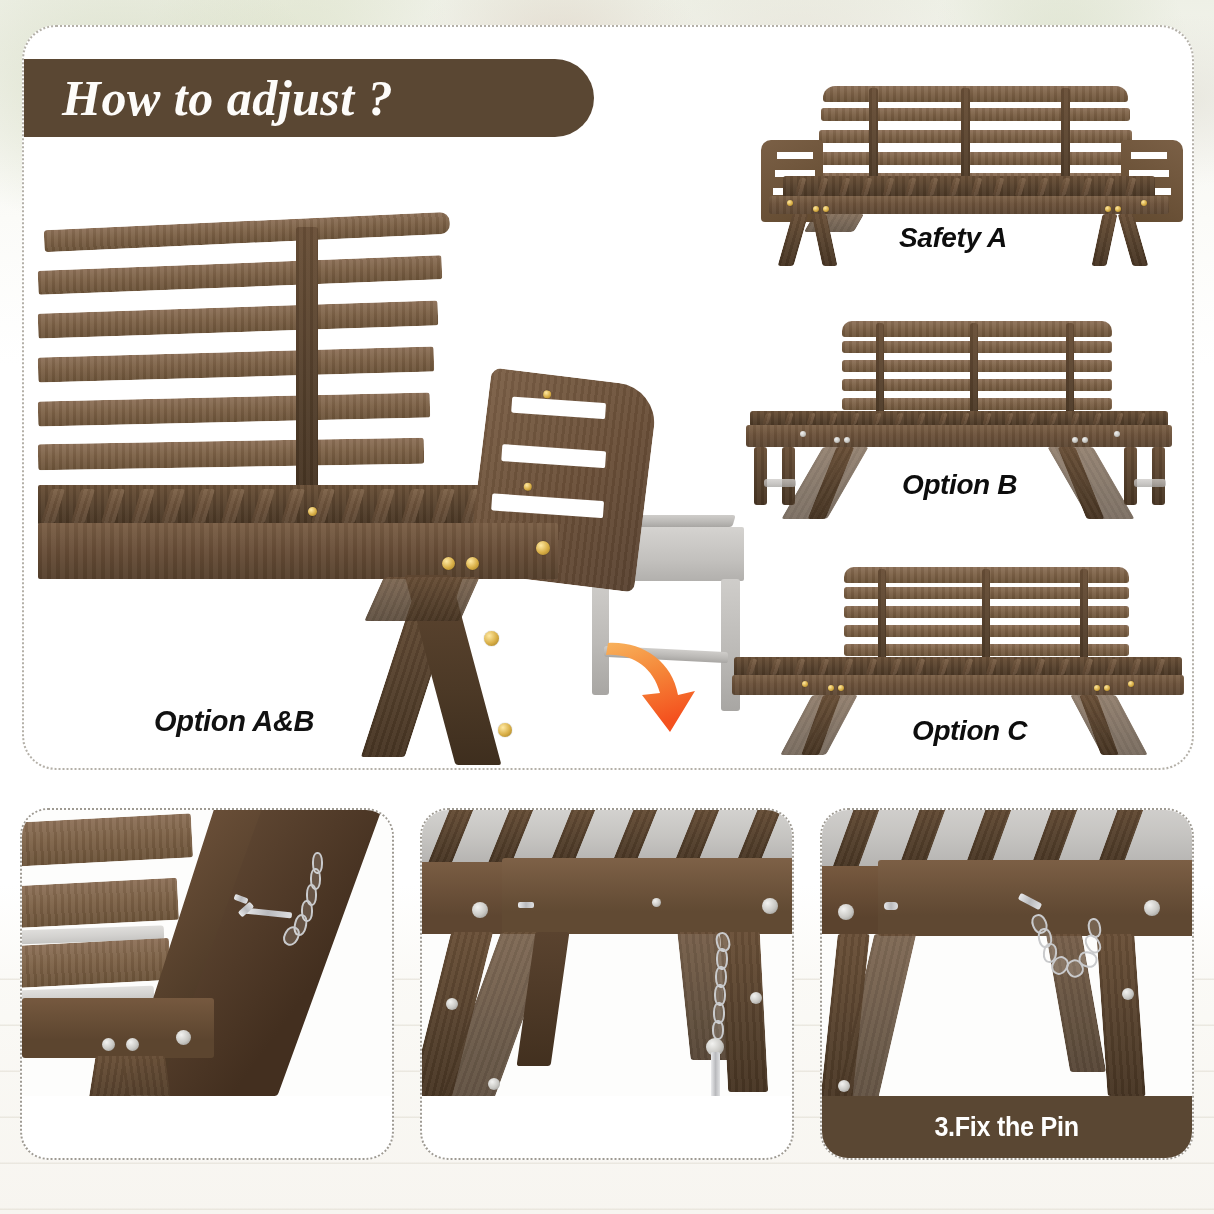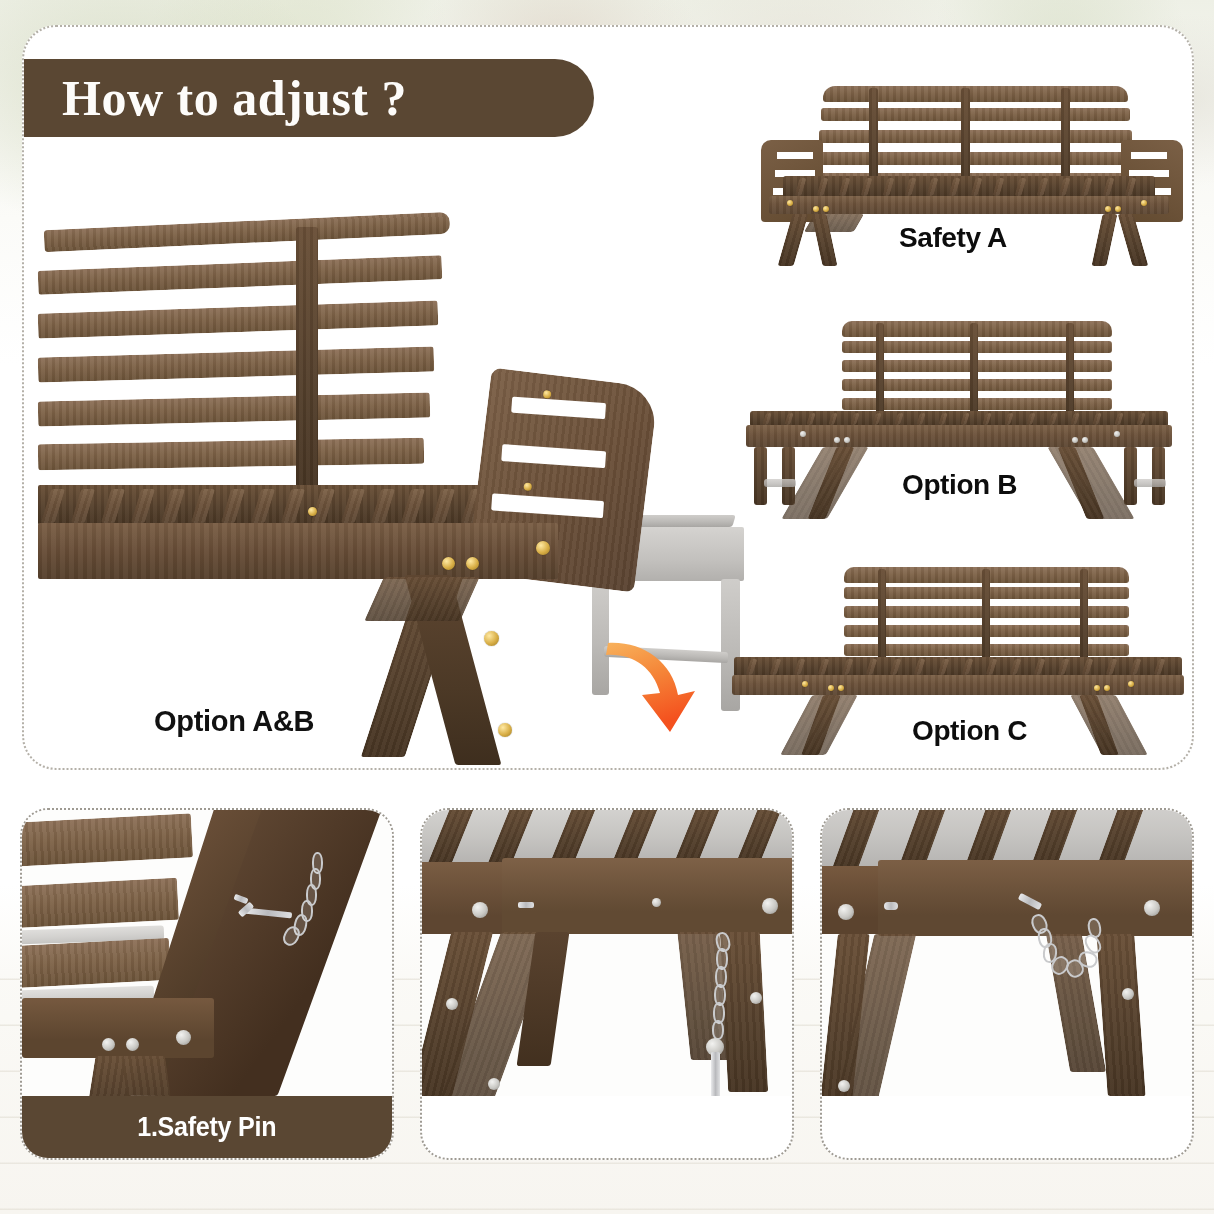--- a/index.html
+++ b/index.html
@@ -43,20 +43,21 @@
 
   
   #main-card {
     position: absolute;
     left: 22px; top: 25px;
     width: 1172px; height: 745px;
     background: #ffffff;
     border: 2px dotted #b4b0a8;
     border-radius: 34px;
     overflow: hidden;
+    font-style: italic;
   }
 
   
   #title-bar {
     position: absolute;
     left: -30px; top: 32px;
     width: 600px; height: 78px;
     background: #5a4733;
     border-radius: 0 39px 39px 0;
     display: flex;
@@ -477,23 +478,20 @@
       <div class="chain-link" style="left:272px; top:104px; width:13px; height:22px; transform:rotate(12deg);"></div>
       <div class="chain-link" style="left:262px; top:116px; width:15px; height:20px; transform:rotate(28deg);"></div>
       <div class="pin-rod" style="left:222px; top:100px; width:48px; height:6px; transform:rotate(6deg);"></div>
       <div class="pin-rod" style="left:216px; top:96px; width:16px; height:7px; transform:rotate(-42deg);"></div>
       <div class="pin-rod" style="left:212px; top:86px; width:14px; height:6px; transform:rotate(20deg);"></div>
     </div>
 
     <div class="wood-dk" style="left:68px; top:246px; width:42px; height:70px; transform:skewX(-9deg);"></div>
     <div class="wood-dk" style="left:104px; top:246px; width:44px; height:70px; transform:skewX(8deg); opacity:.9;"></div>
   </div>
-  <div class="panel-caption">
-    <span>1.Safety Pin</span>
-  </div>
 </div>
 
 <div class="photo-panel" id="panel-2">
   <div class="panel-photo">
 
     <div class="ghost" style="left:-10px; top:-6px; width:400px; height:60px; opacity:.85;"></div>
     <div class="wood-dk" style="left:18px; top:-8px; width:24px; height:62px; transform:skewX(-22deg);"></div>
     <div class="wood-dk" style="left:78px; top:-8px; width:24px; height:62px; transform:skewX(-22deg);"></div>
     <div class="wood-dk" style="left:140px; top:-8px; width:24px; height:62px; transform:skewX(-22deg);"></div>
     <div class="wood-dk" style="left:202px; top:-8px; width:24px; height:62px; transform:skewX(-22deg);"></div>
@@ -563,13 +561,16 @@
       <div class="chain-link" style="left:210px; top:104px; width:15px; height:20px; transform:rotate(-22deg);"></div>
       <div class="chain-link" style="left:216px; top:118px; width:14px; height:20px; transform:rotate(-10deg);"></div>
       <div class="chain-link" style="left:221px; top:133px; width:14px; height:20px; transform:rotate(6deg);"></div>
       <div class="chain-link" style="left:230px; top:146px; width:16px; height:19px; transform:rotate(34deg);"></div>
       <div class="chain-link" style="left:244px; top:150px; width:18px; height:17px; transform:rotate(62deg);"></div>
       <div class="chain-link" style="left:258px; top:140px; width:16px; height:19px; transform:rotate(104deg);"></div>
       <div class="chain-link" style="left:264px; top:124px; width:14px; height:20px; transform:rotate(148deg);"></div>
       <div class="chain-link" style="left:266px; top:108px; width:13px; height:20px; transform:rotate(170deg);"></div>
     </div>
   </div>
+  <div class="panel-caption">
+    <span>3.Fix the Pin</span>
+  </div>
 </div>
 
 </body></html>

